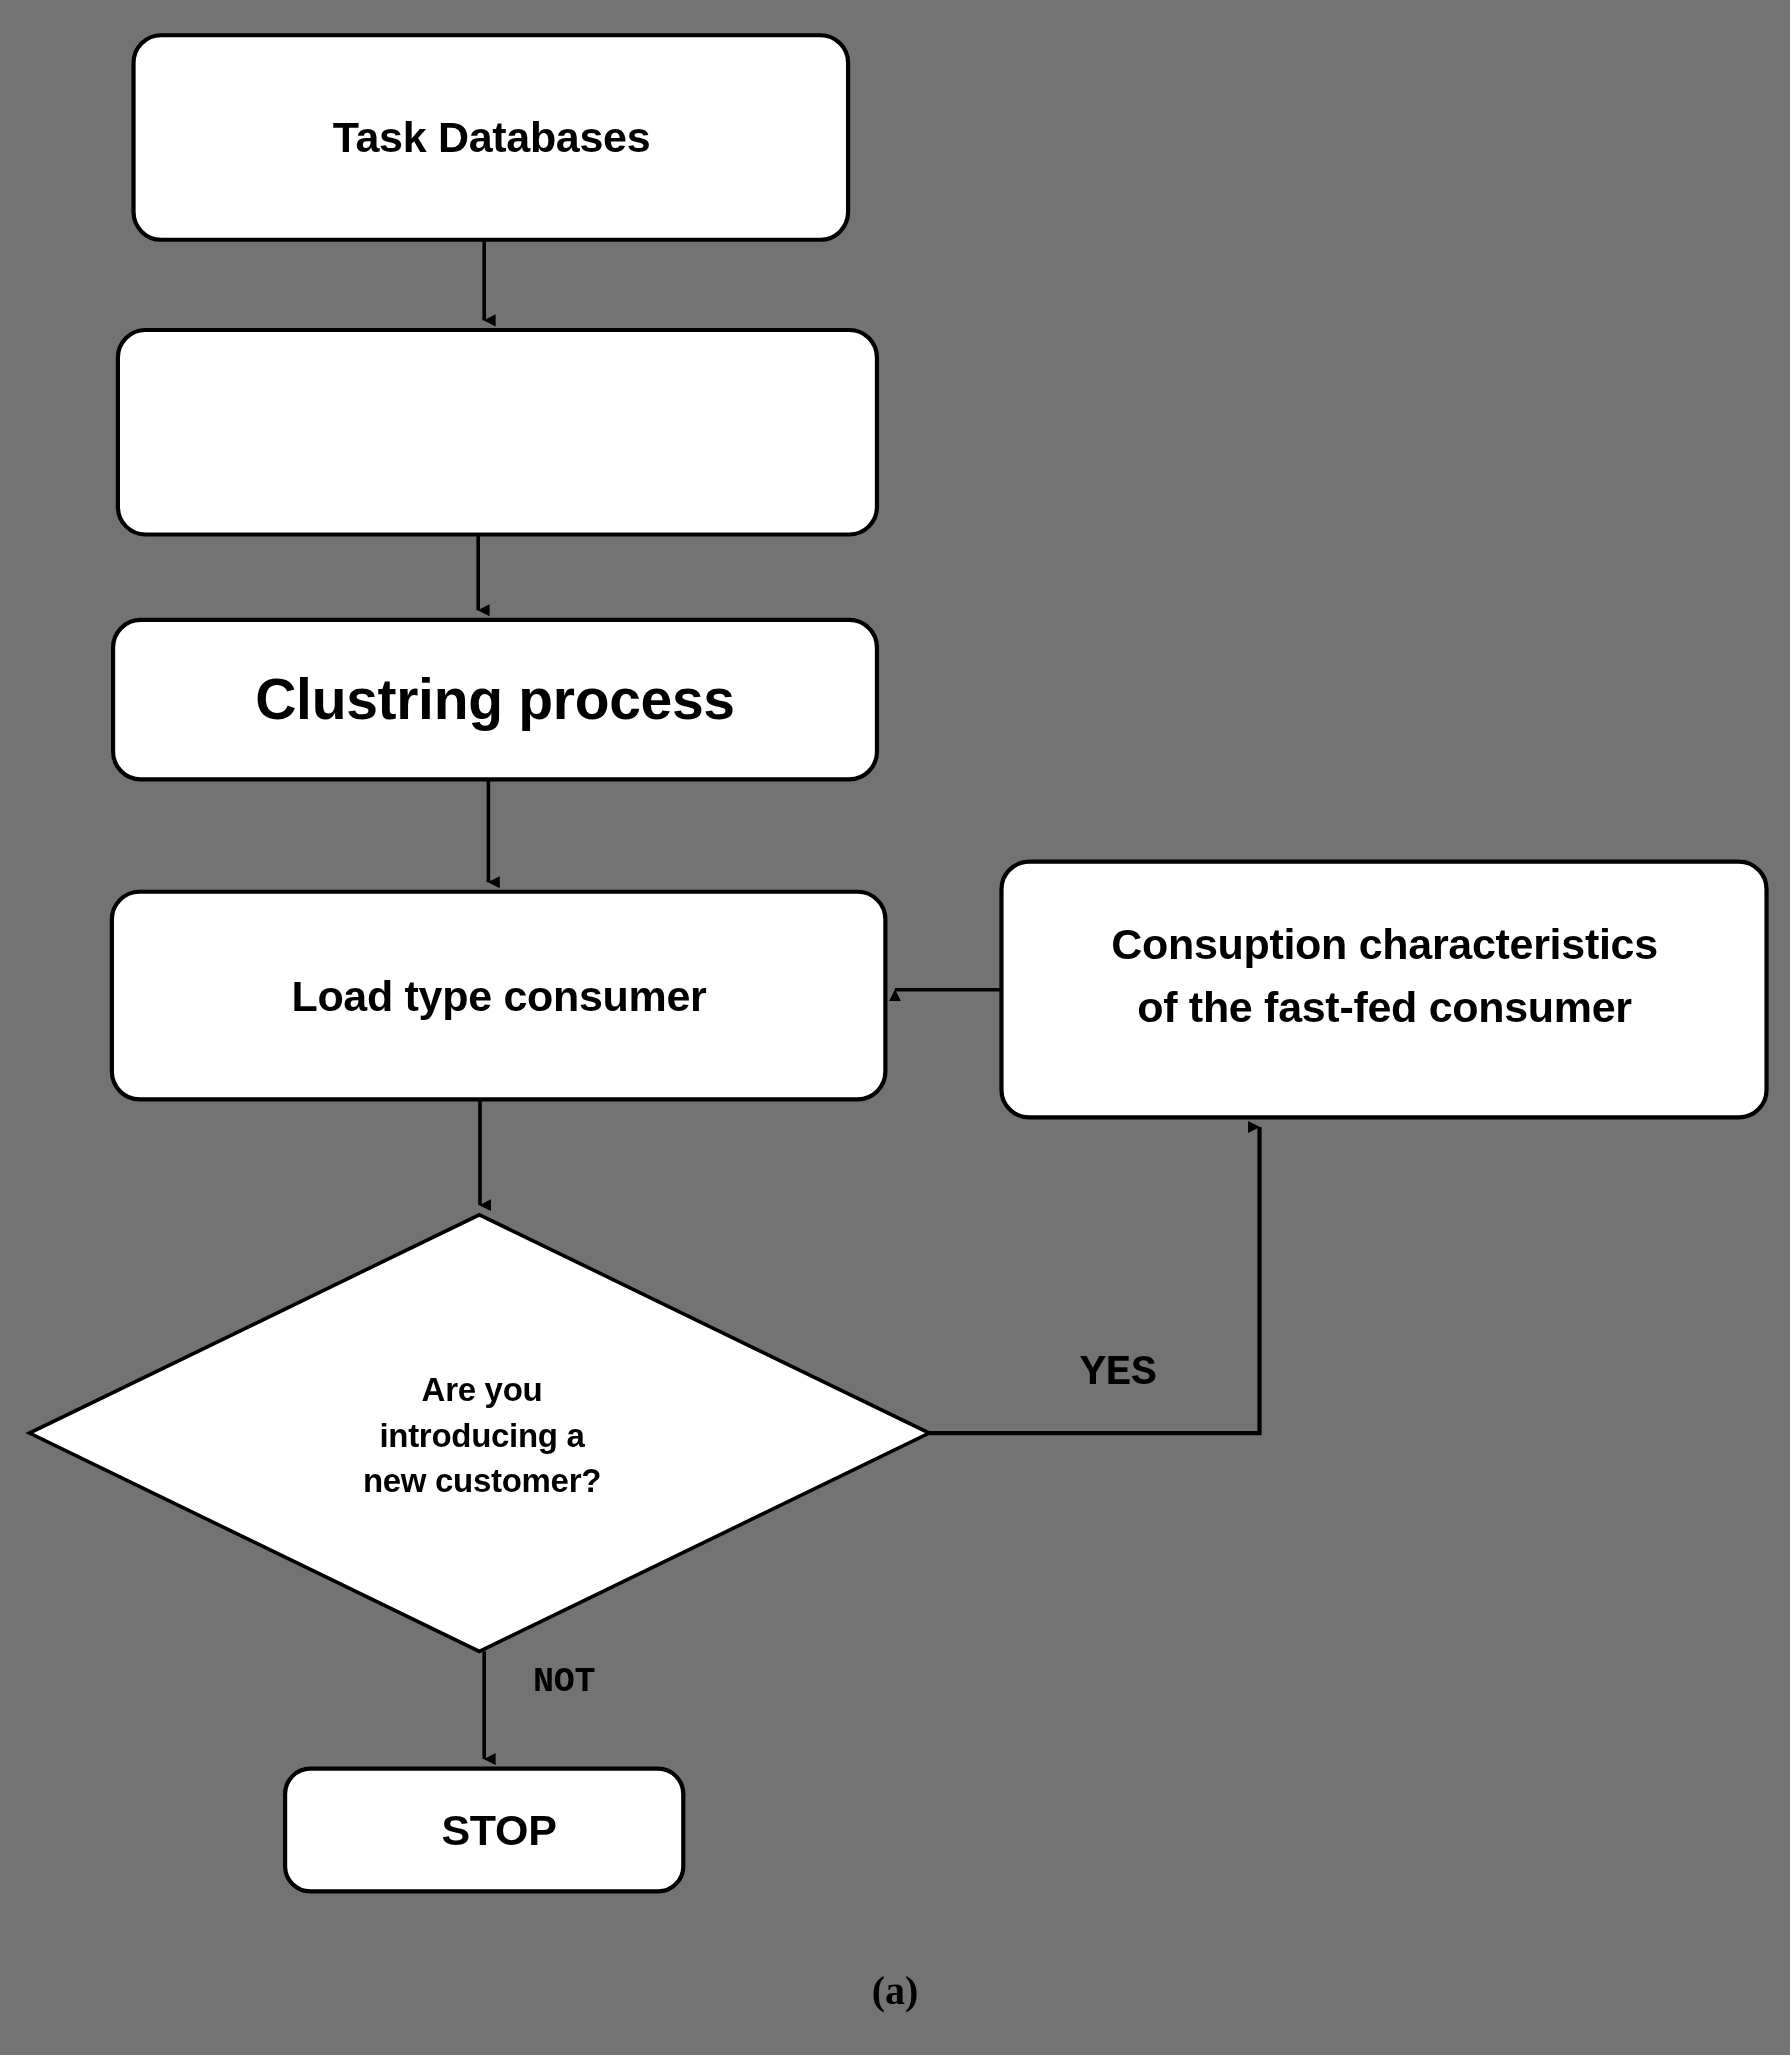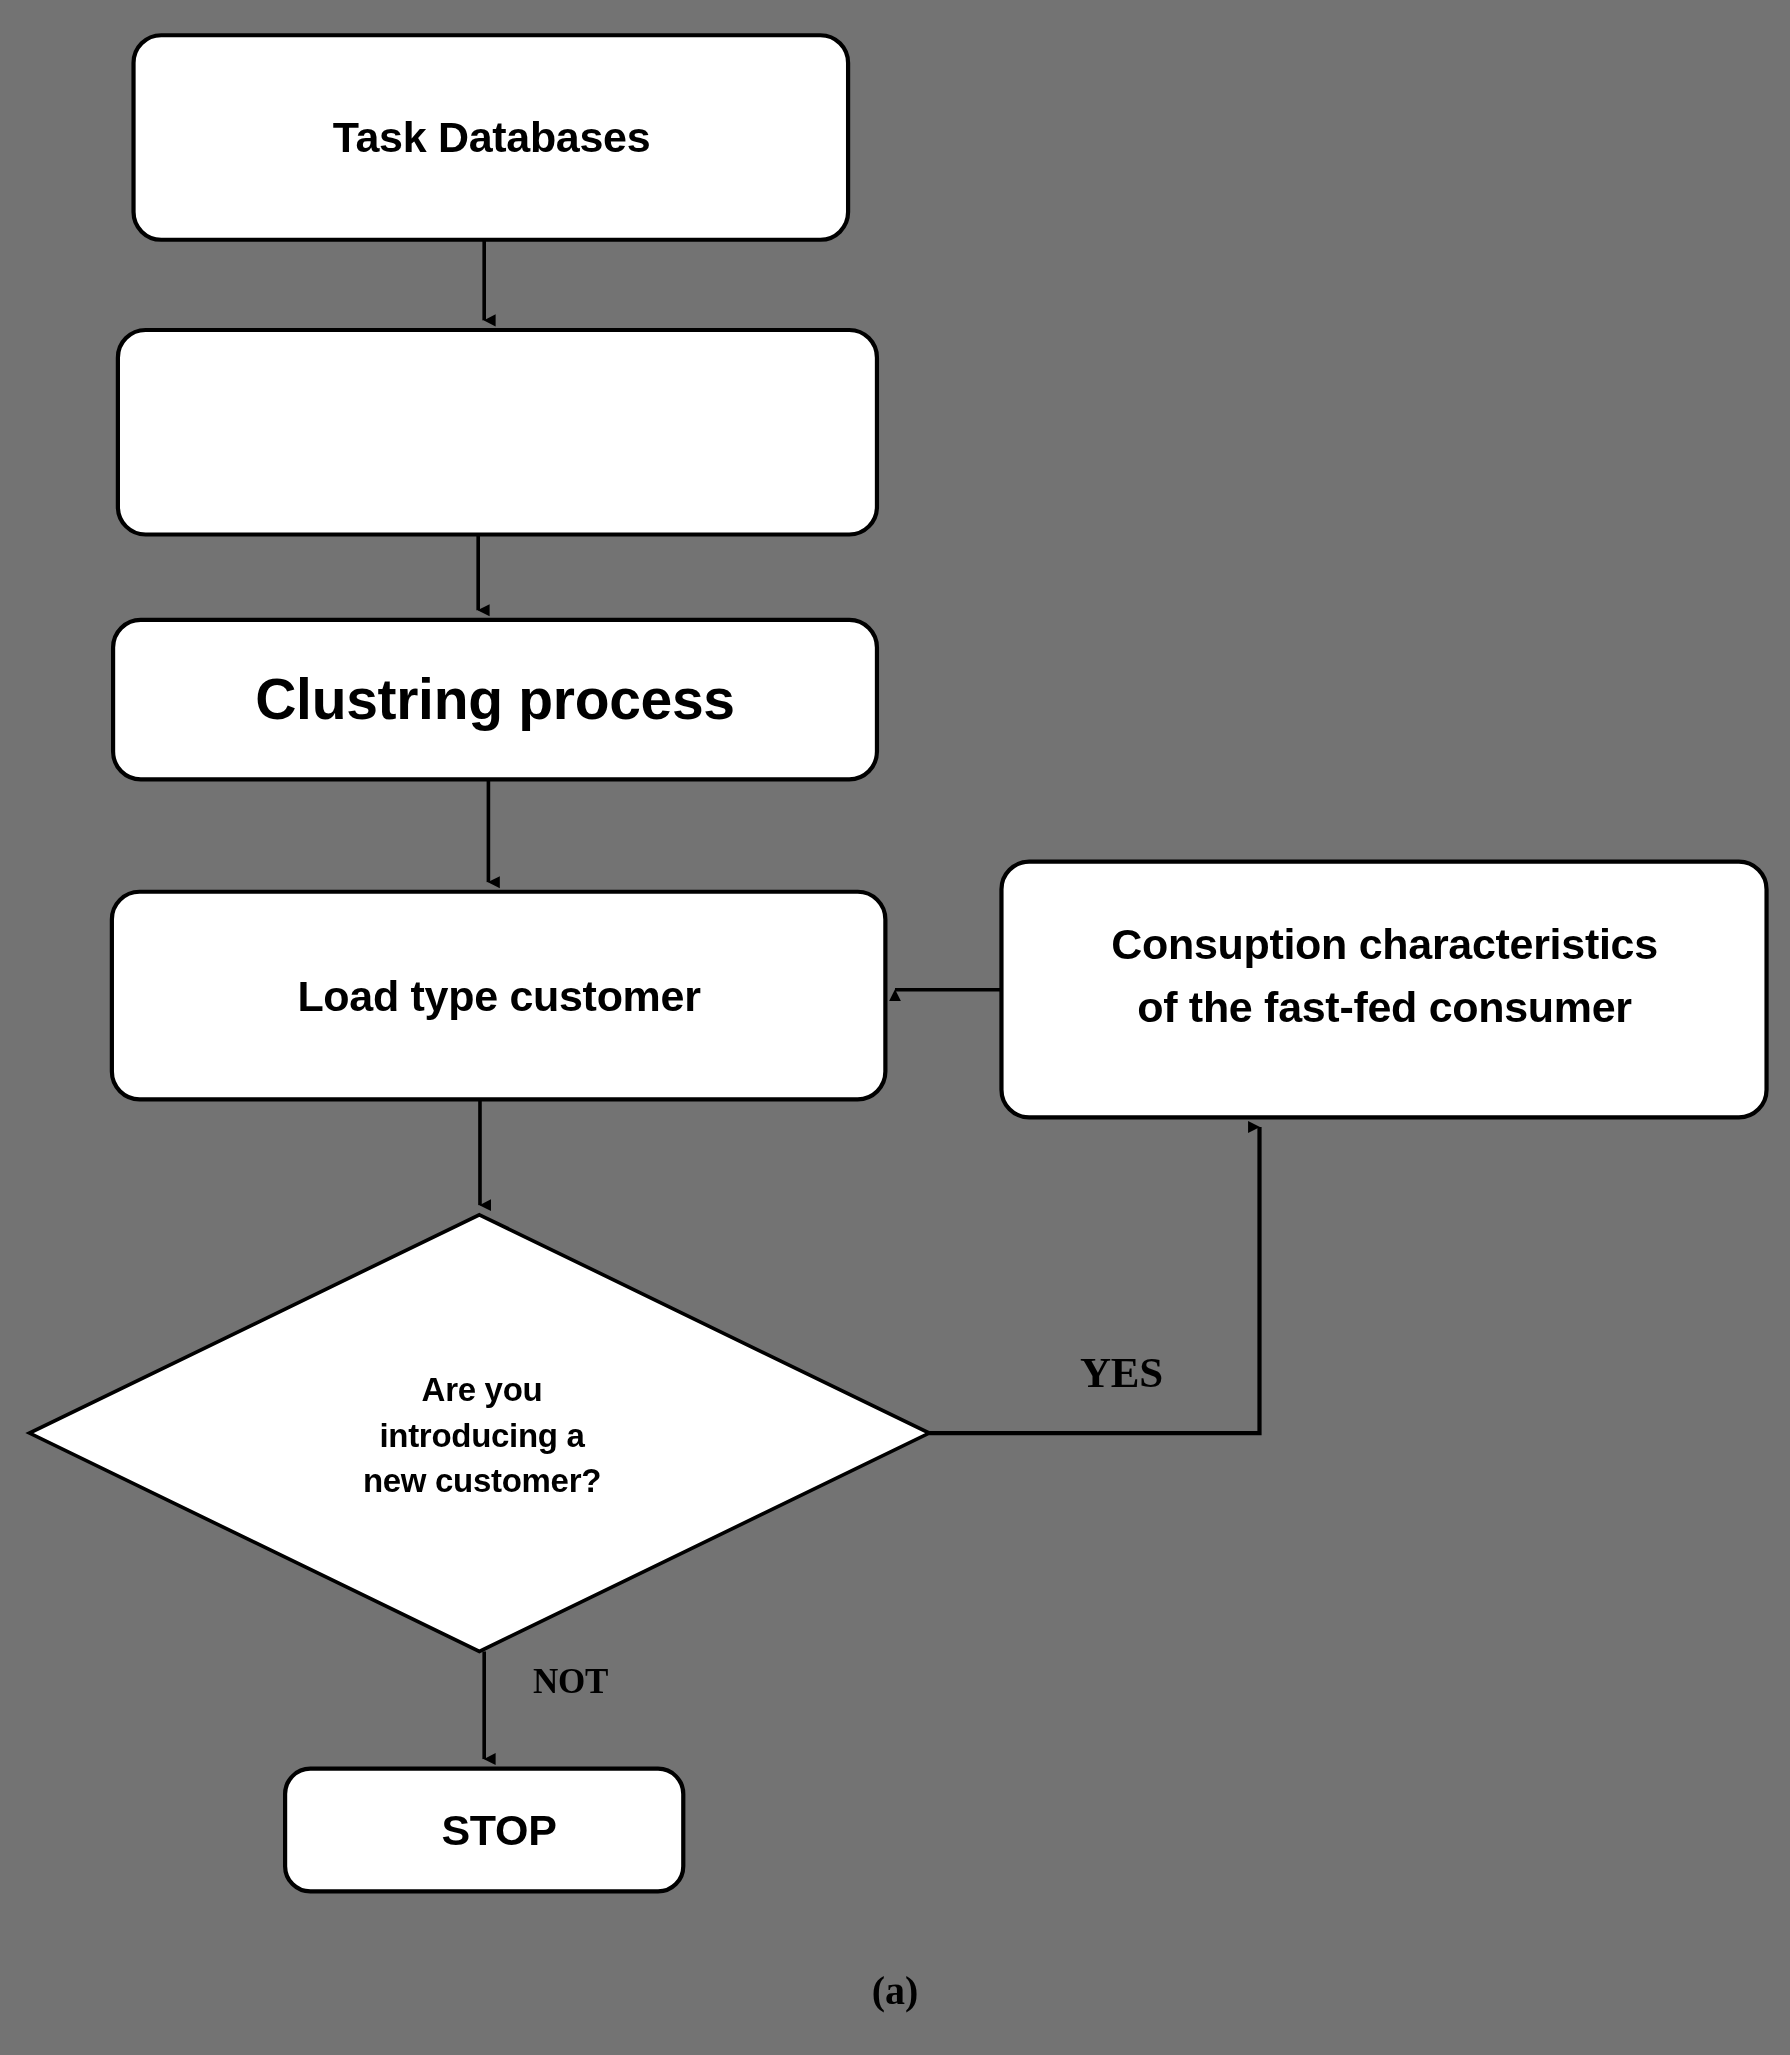--- a/index.html
+++ b/index.html
@@ -36,21 +36,21 @@
     font-family: "Liberation Sans", sans-serif;
     font-weight: bold;
     color: #000000;
     line-height: 1.32;
     letter-spacing: -0.3px;
     white-space: pre-line;
     pointer-events: none;
   }
   .edge-label {
     position: absolute;
-    font-family: Liberation Serif, serif;
+    font-family: Liberation Mono, monospace;
     font-weight: bold;
     color: #000000;
     letter-spacing: -0.3px;
     white-space: nowrap;
   }
   .figure-caption {
     position: absolute;
     width: 100%;
     text-align: center;
     font-family: "Liberation Serif", serif;
@@ -103,21 +103,21 @@
     <path d="M 1545,2382 L 2094,2382 L 2094,1873" fill="none" stroke="#000000" stroke-width="7" marker-end="url(#arrowhead-up)"></path>
 
     <line x1="805" y1="2745" x2="805" y2="2924" stroke="#000000" stroke-width="6" marker-end="url(#arrowhead-down)"></line>
   </svg>
 
   <div class="node-label" style="left:134px; top:35px; width:715px; height:205px; font-size:43px;">Task Databases</div>
 
 
   <div class="node-label" style="left:113px; top:620px; width:764px; height:159px; font-size:57px;">Clustring process</div>
 
-  <div class="node-label" style="left:112px; top:892px; width:774px; height:208px; font-size:43px;">Load type customer</div>
+  <div class="node-label" style="left:112px; top:892px; width:774px; height:208px; font-size:43px;">Load type consumer</div>
 
   <div class="node-label" style="left:1002px; top:862px; width:765px; height:256px; font-size:43px; padding-bottom:29px; box-sizing:border-box; line-height:1.45;">Consuption characteristics
 of the fast-fed consumer</div>
 
   <div class="node-label" style="left:193px; top:1324px; width:578px; height:223px; font-size:33px; line-height:1.38;">Are you
 introducing a
 new customer?</div>
 
   <div class="node-label" style="left:300px; top:1769px; width:398px; height:123px; font-size:43px;">STOP</div>
 

